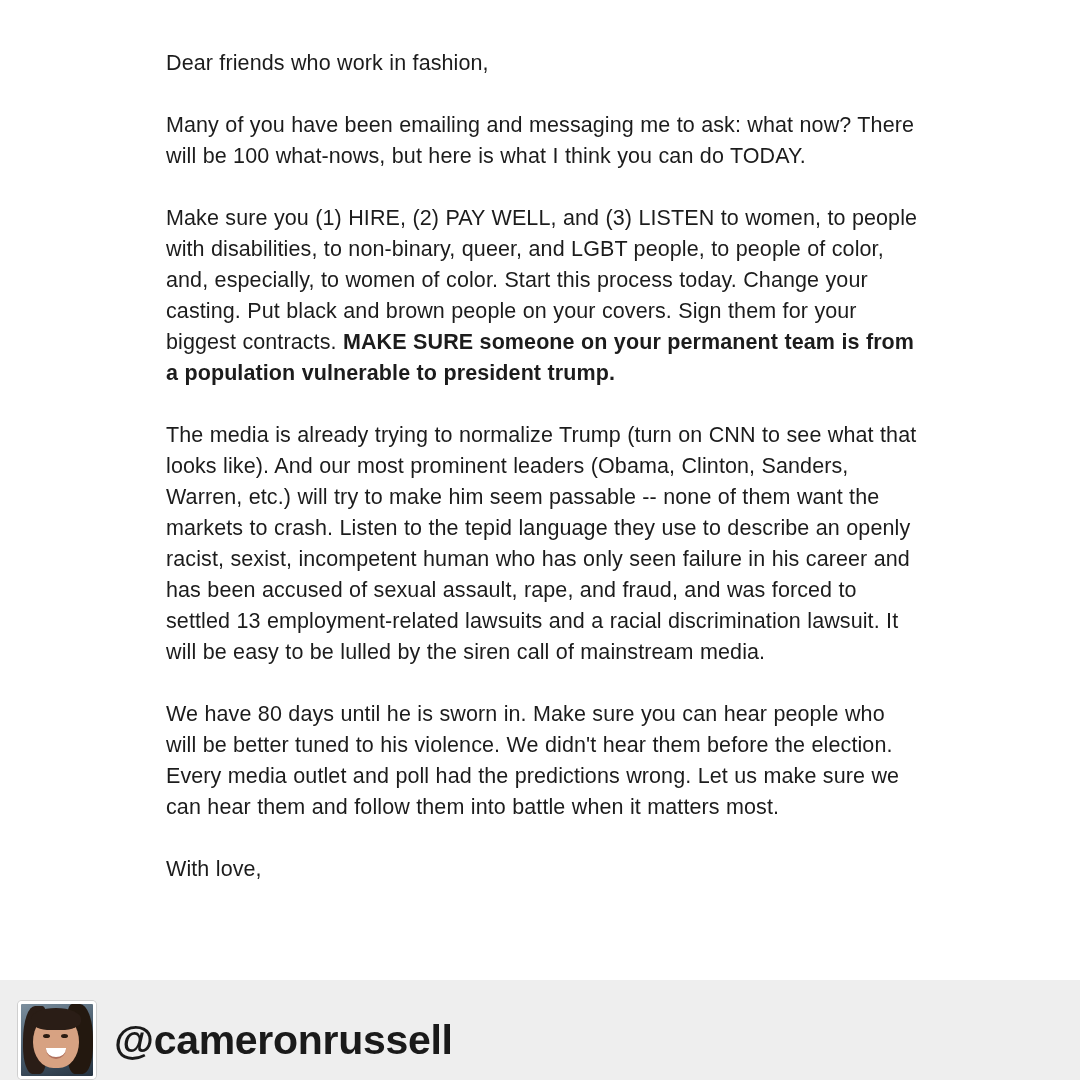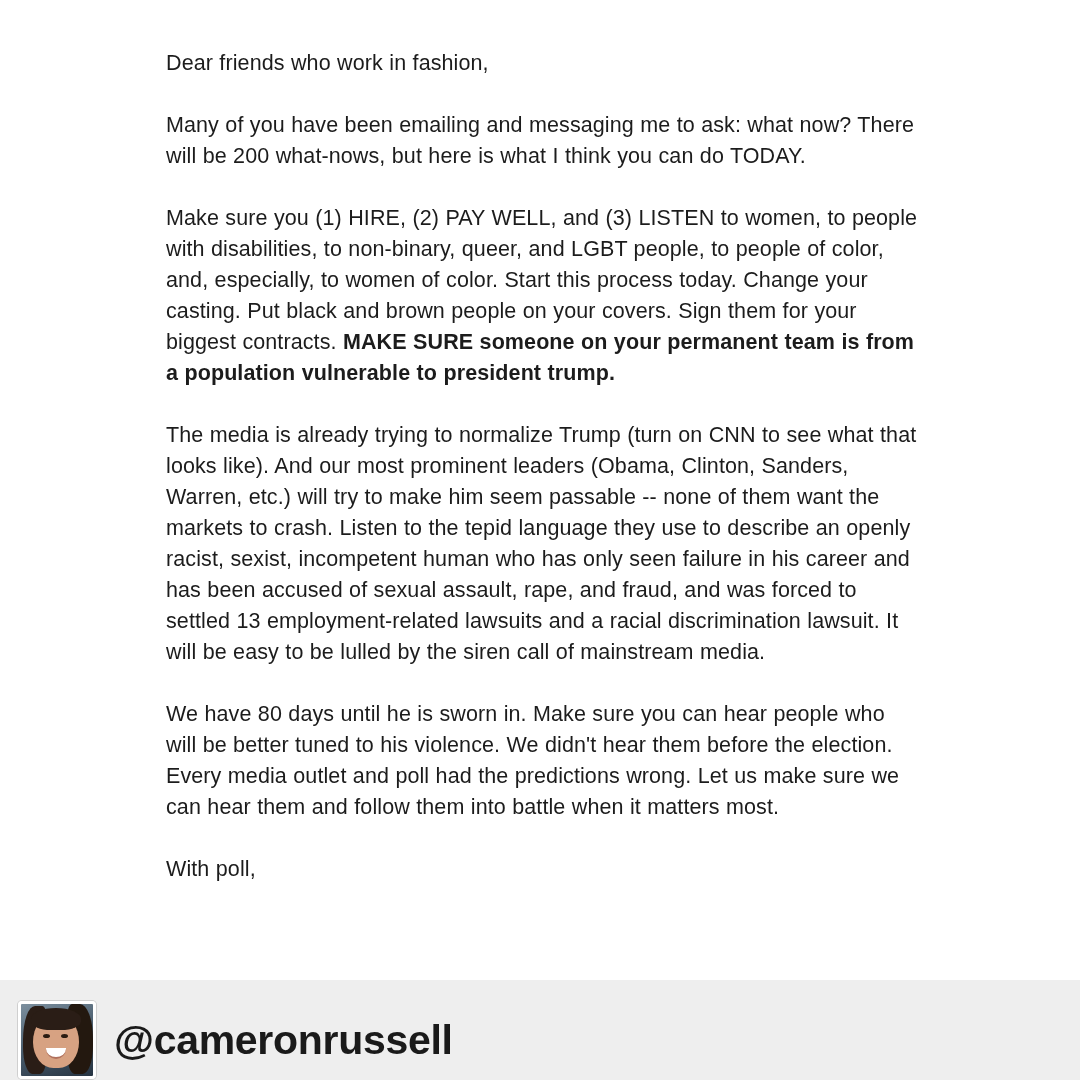--- a/index.html
+++ b/index.html
@@ -133,33 +133,33 @@
 </head>
 <body>
 
 <div class="screenshot">
 
   <div class="letter">
     <p class="para">
       <span>Dear friends who work in fashion,</span>
     </p>
     <p class="para">
-      <span>Many of you have been emailing and messaging me to ask: what now? There will be 200 what-nows, but here is what I think you can do TODAY.</span>
+      <span>Many of you have been emailing and messaging me to ask: what now? There will be 100 what-nows, but here is what I think you can do TODAY.</span>
     </p>
     <p class="para">
       <span>Make sure you (1) HIRE, (2) PAY WELL, and (3) LISTEN to women, to people with disabilities, to non-binary, queer, and LGBT people, to people of color, and, especially, to women of color. Start this process today. Change your casting. Put black and brown people on your covers. Sign them for your biggest contracts. </span><b>MAKE SURE someone on your permanent team is from a population vulnerable to president trump.</b>
     </p>
     <p class="para">
       <span>The media is already trying to normalize Trump (turn on CNN to see what that looks like). And our most prominent leaders (Obama, Clinton, Sanders, Warren, etc.) will try to make him seem passable -- none of them want the markets to crash. Listen to the tepid language they use to describe an openly racist, sexist, incompetent human who has only seen failure in his career and has been accused of sexual assault, rape, and fraud, and was forced to settled 13 employment-related lawsuits and  a racial discrimination lawsuit.  It will be easy to be lulled by the siren call of mainstream media.</span>
     </p>
     <p class="para">
       <span>We have 80 days until he is sworn in. Make sure you can hear people who will be better tuned to his violence. We didn't hear them before the election. Every media outlet and poll had the predictions wrong. Let us make sure we can hear them and follow them into battle when it matters most.</span>
     </p>
     <p class="para">
-      <span>With poll,</span>
+      <span>With love,</span>
     </p>
   </div>
 
   <div class="attrib-bar">
     <div class="avatar">
       <div class="hair-l"></div>
       <div class="hair-r"></div>
       <div class="face"></div>
       <div class="fringe"></div>
       <div class="eye left"></div>

